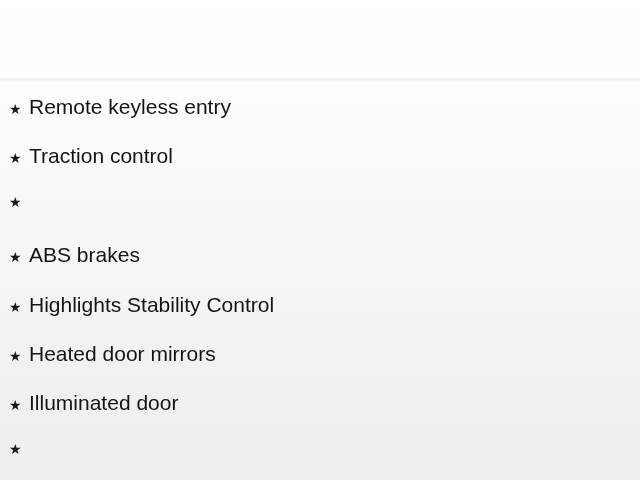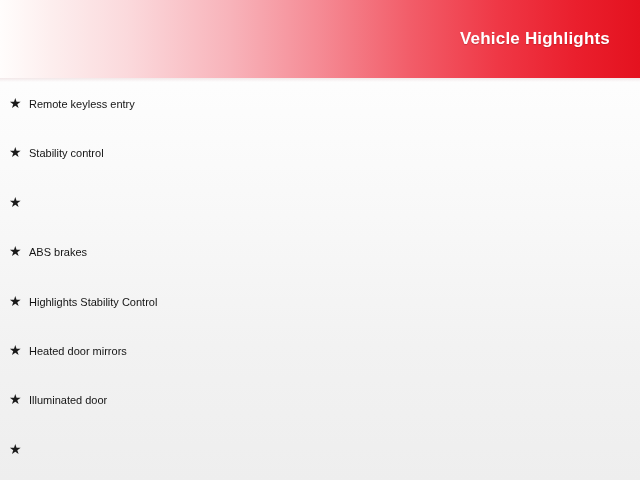--- a/index.html
+++ b/index.html
@@ -93,46 +93,43 @@
   .bullet-star {
     display: inline-block;
     width: 20px;
     flex: 0 0 20px;
     font-size: 14px;
     line-height: 1;
     color: #1a1a1a;
   }
 
   .highlight-label {
-    font-size: 11px;
+    font-size: 21px;
     line-height: 1;
     color: #141414;
     white-space: nowrap;
   }
 </style>
 </head>
 <body>
 
 <div id="page">
 
-  <div id="header">
-    <h1 id="header-title">Vehicle Highlights</h1>
-  </div>
   <div id="header-shadow"></div>
 
   <ul id="highlights-list">
 
     <li class="highlight-item">
       <span class="bullet-star">★</span>
       <span class="highlight-label">Remote keyless entry</span>
     </li>
 
     <li class="highlight-item">
       <span class="bullet-star">★</span>
-      <span class="highlight-label">Stability control</span>
+      <span class="highlight-label">Traction control</span>
     </li>
 
     <li class="highlight-item">
       <span class="bullet-star">★</span>
     </li>
 
     <li class="highlight-item">
       <span class="bullet-star">★</span>
       <span class="highlight-label">ABS brakes</span>
     </li>

